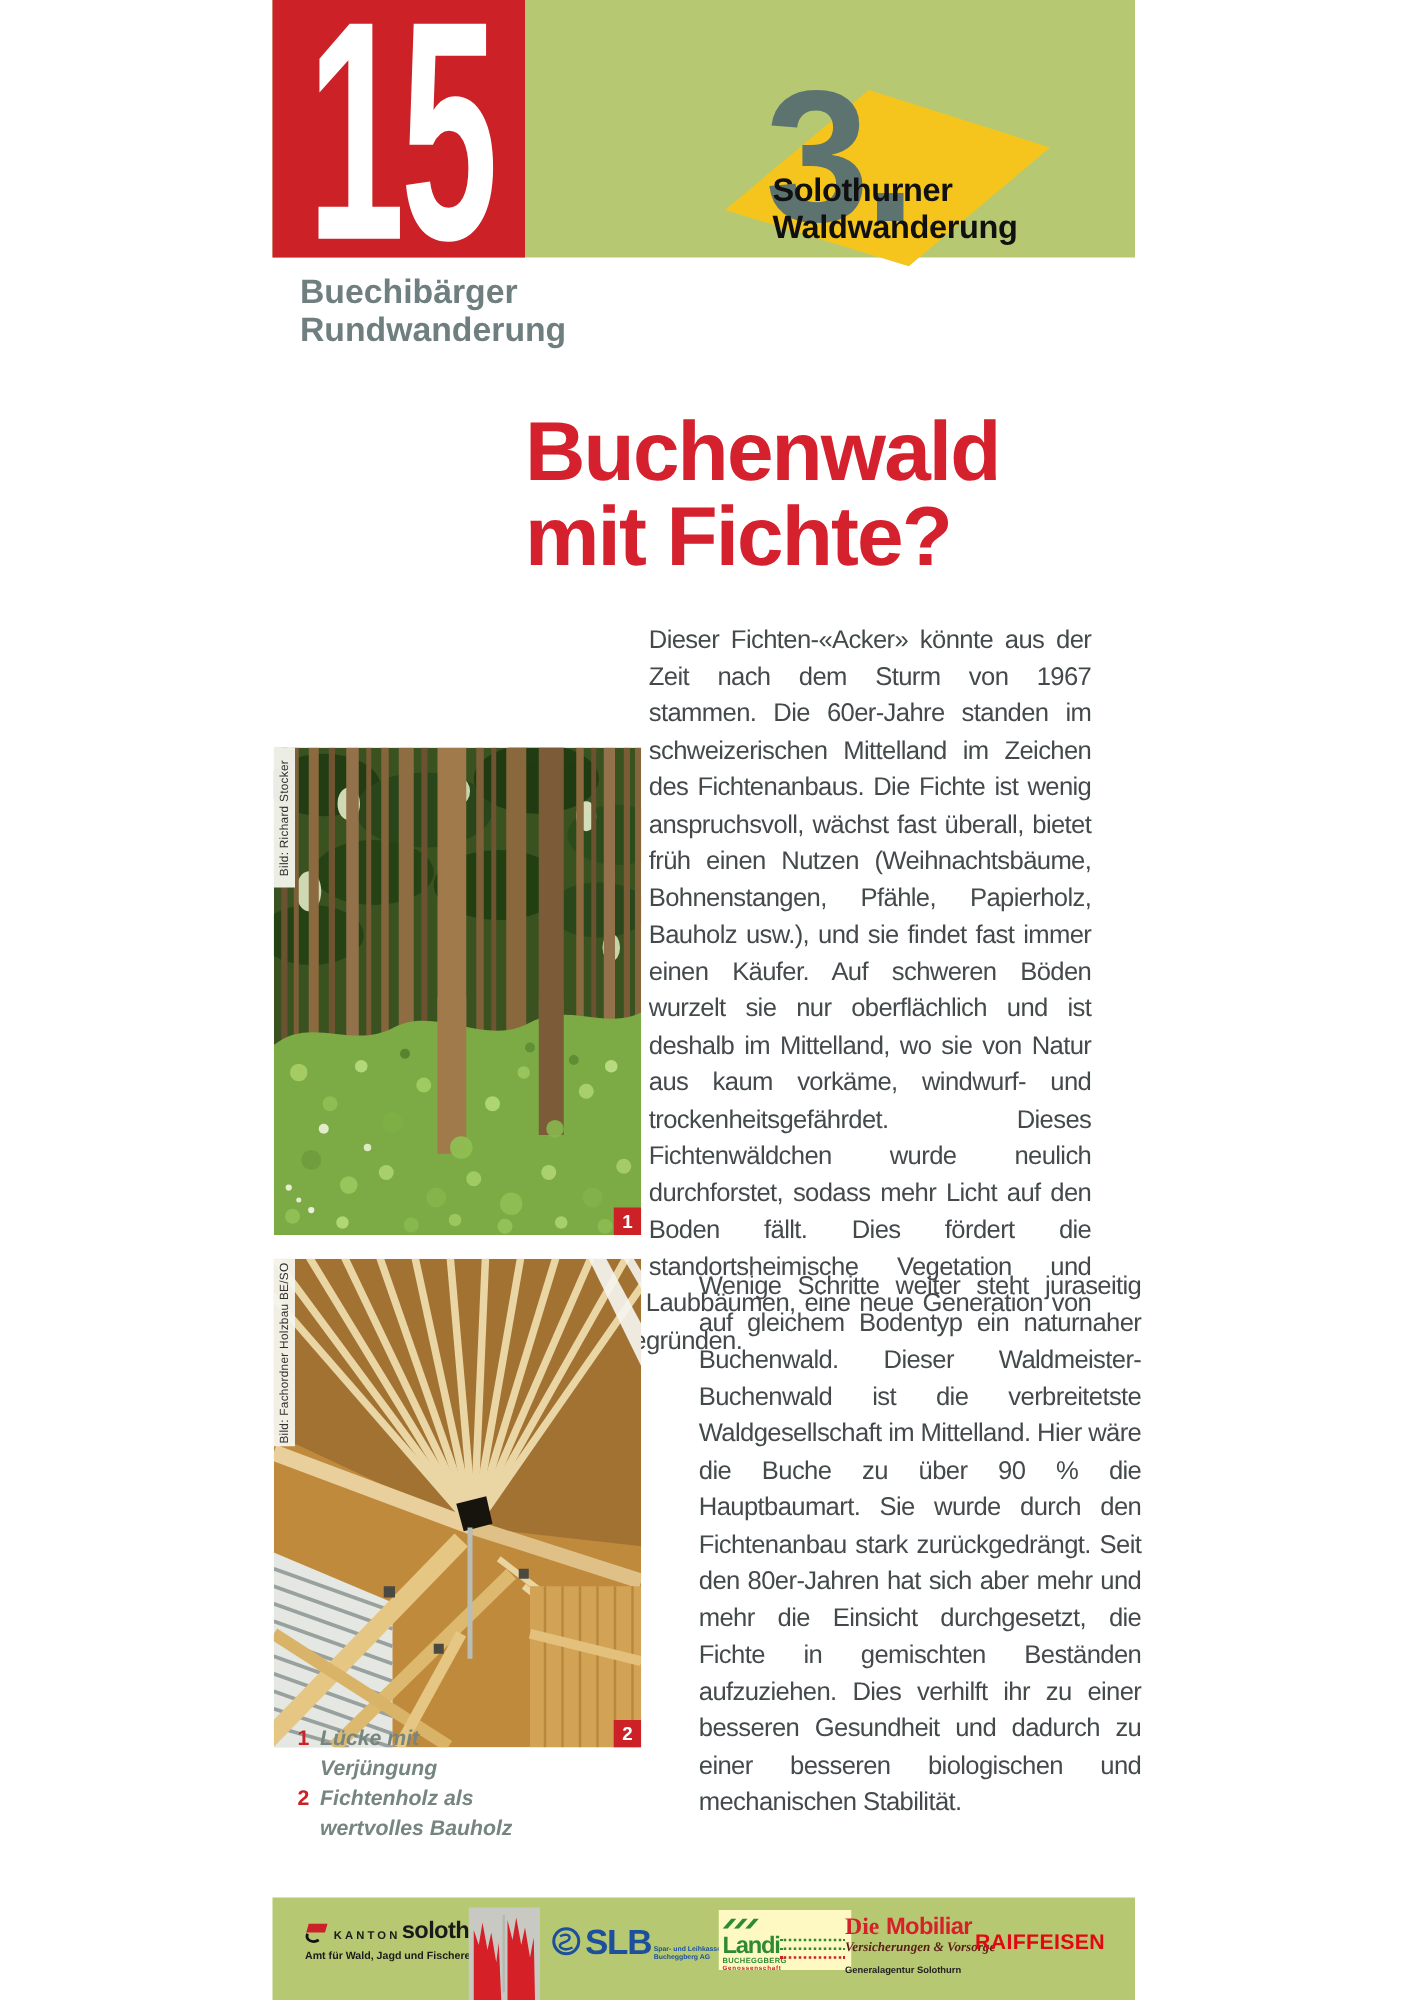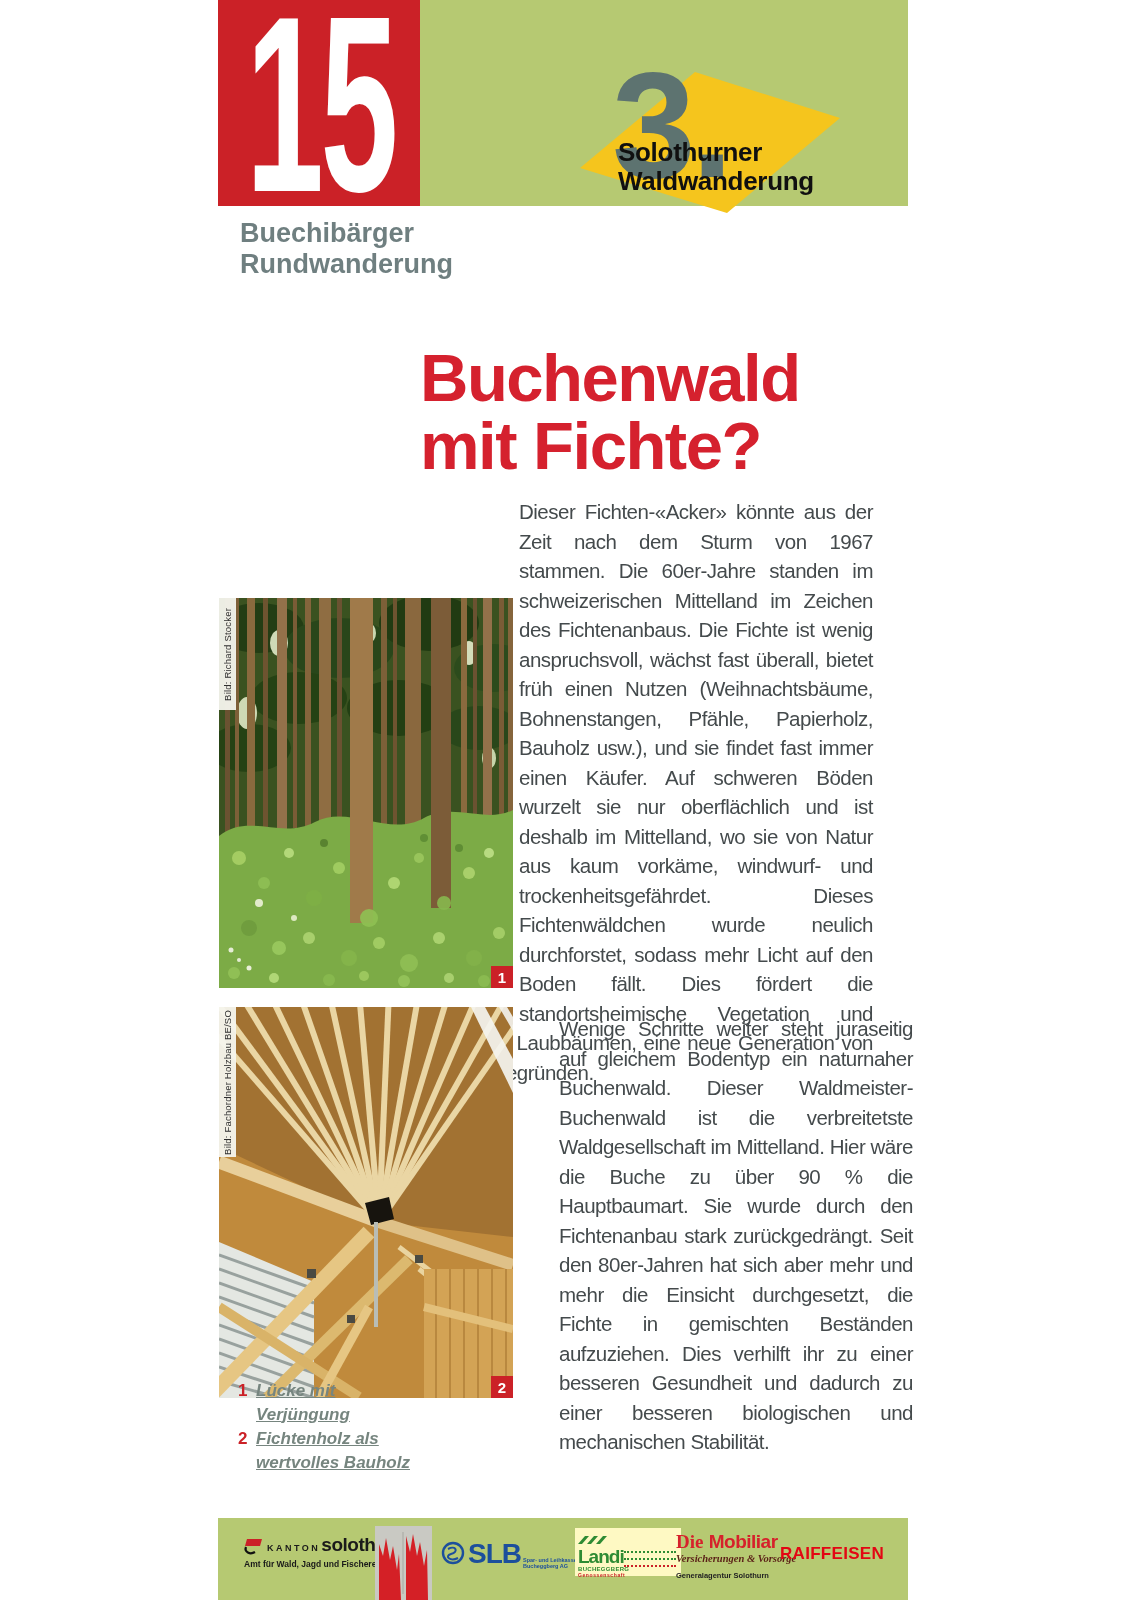--- a/index.html
+++ b/index.html
@@ -26,21 +26,21 @@
     left:618px;top:138px;width:256px;font-size:26px;
     line-height:29px;font-weight:700;color:#101010;letter-spacing:-0.3px;
   }
   .trail-name{
     left:240px;top:218px;width:240px;font-size:27px;line-height:31px;
     font-weight:700;color:var(--grey_heading);
   }
 
   
   .title{left:420px;top:328px;width:470px;color:var(--title_red);
-    font-weight:700;font-size:67px;line-height:68px;letter-spacing:-1.5px;margin-top:16px;}
+    font-weight:700;font-size:67px;line-height:68px;letter-spacing:-1.5px;}
   .body-par{
     color:var(--body_text);font-size:20.5px;line-height:29.5px;
     text-align:justify;letter-spacing:-0.5px;hyphens:none;
   }
   .p1{left:420px;top:497px;width:453px;}
   .p1 .wrap-spacer{float:left;width:99px;height:420px;margin-top:88px;}
   .p2{left:519px;top:1014px;width:354px;margin-left:40px;}
 
   
   .photo{overflow:hidden;}
@@ -60,21 +60,21 @@
     color:#fff;font-weight:700;font-size:15px;display:flex;align-items:center;
     justify-content:center;
   }
 
   
   .captions{left:238px;top:1379px;width:230px;}
   .caption-row{display:flex;margin-bottom:1px;}
   .caption-num{width:18px;flex:0 0 18px;color:var(--red);font-weight:700;
     font-size:17px;line-height:23.5px;}
   .caption-text{font-weight:700;font-style:italic;color:var(--grey_caption);
-    font-size:17px;line-height:23.5px;width:170px;text-decoration:underline;}
+    font-size:17px;line-height:23.5px;width:170px;}
 
   
   .band-bottom{left:218px;top:1518px;width:690px;height:82px;background:var(--green_band);}
   .sp{position:absolute;}
   .kanton{left:24px;top:16px;color:#1a1a1a;}
   .kanton-line{display:flex;align-items:flex-end;}
   .kanton-small{font-size:9px;font-weight:700;letter-spacing:2.5px;margin:0 1px 3px 3px;}
   .kanton-big{font-size:19px;font-weight:700;letter-spacing:-0.5px;}
   .kanton-dept{font-size:8.5px;font-weight:700;margin-top:3px;margin-left:2px;}
   .poster{left:157px;top:8px;width:57px;height:74px;background:#c9c9c3;overflow:hidden;}

